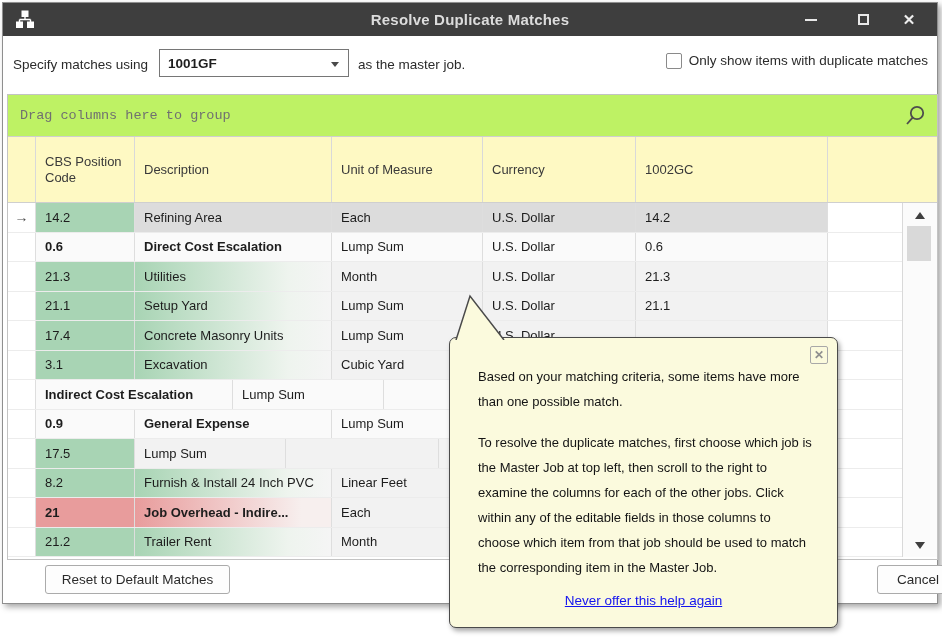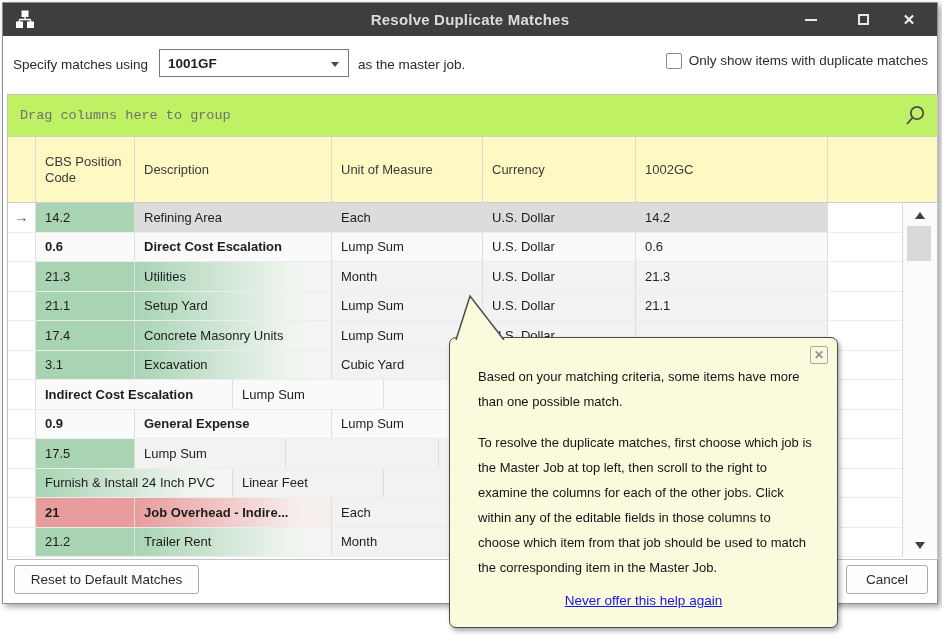--- a/index.html
+++ b/index.html
@@ -87,21 +87,21 @@
   .tri-up { width:0; height:0; border-left:5px solid transparent; border-right:5px solid transparent;
             border-bottom:7px solid #3f3f3f; }
   .tri-down { width:0; height:0; border-left:5px solid transparent; border-right:5px solid transparent;
               border-top:7px solid #3f3f3f; }
   .scroll-thumb { position:absolute; left:4px; right:6px; top:23px; height:35px; background:#d9d9d9; }
 
   
   .footer-btn { position:absolute; height:29px; background:#fdfdfd;
                 border:1px solid #ababab; border-radius:3px; font-size:13.5px;
                 color:#2b2b2b; font-family:"Liberation Sans",sans-serif; cursor:pointer;
-                display:flex; align-items:center; justify-content:center; }
+                display:flex; align-items:center; justify-content:center;margin-left:31px; }
   .btn-reset { left:11px; top:562px; width:185px; }
   .btn-cancel { left:843px; top:562px; width:82px; }
 
   
   .tooltip { position:absolute; left:449px; top:337px; width:389px; height:291px;
              background:var(--tooltip-bg,#fbfadd); border:1px solid #4a4a4a; border-radius:7px;
              box-shadow:2px 3px 5px rgba(0,0,0,0.35); z-index:10; }
   .tooltip-tail { position:absolute; left:446px; top:294px; width:66px; height:46px; z-index:11; }
   .tt-close { position:absolute; top:8px; right:9px; width:18px; height:18px;
               border:1px solid #a8a8a8; border-radius:2px; display:flex; align-items:center;
@@ -240,20 +240,21 @@
           <div class="grid-row green">
             <div class="cell ind"></div>
             <div class="cell c-cbs">17.5</div>
             <div class="cell c-unit">Lump Sum</div>
             <div class="cell c-currency"></div>
             <div class="cell c-match"></div>
             <div class="cell fill"></div>
           </div>
           <div class="grid-row green">
             <div class="cell ind"></div>
+            <div class="cell c-cbs">8.2</div>
             <div class="cell c-description">Furnish &amp; Install 24 Inch PVC</div>
             <div class="cell c-unit">Linear Feet</div>
             <div class="cell c-currency"></div>
             <div class="cell c-match"></div>
             <div class="cell fill"></div>
           </div>
           <div class="grid-row red">
             <div class="cell ind"></div>
             <div class="cell c-cbs">21</div>
             <div class="cell c-description">Job Overhead - Indire...</div>

